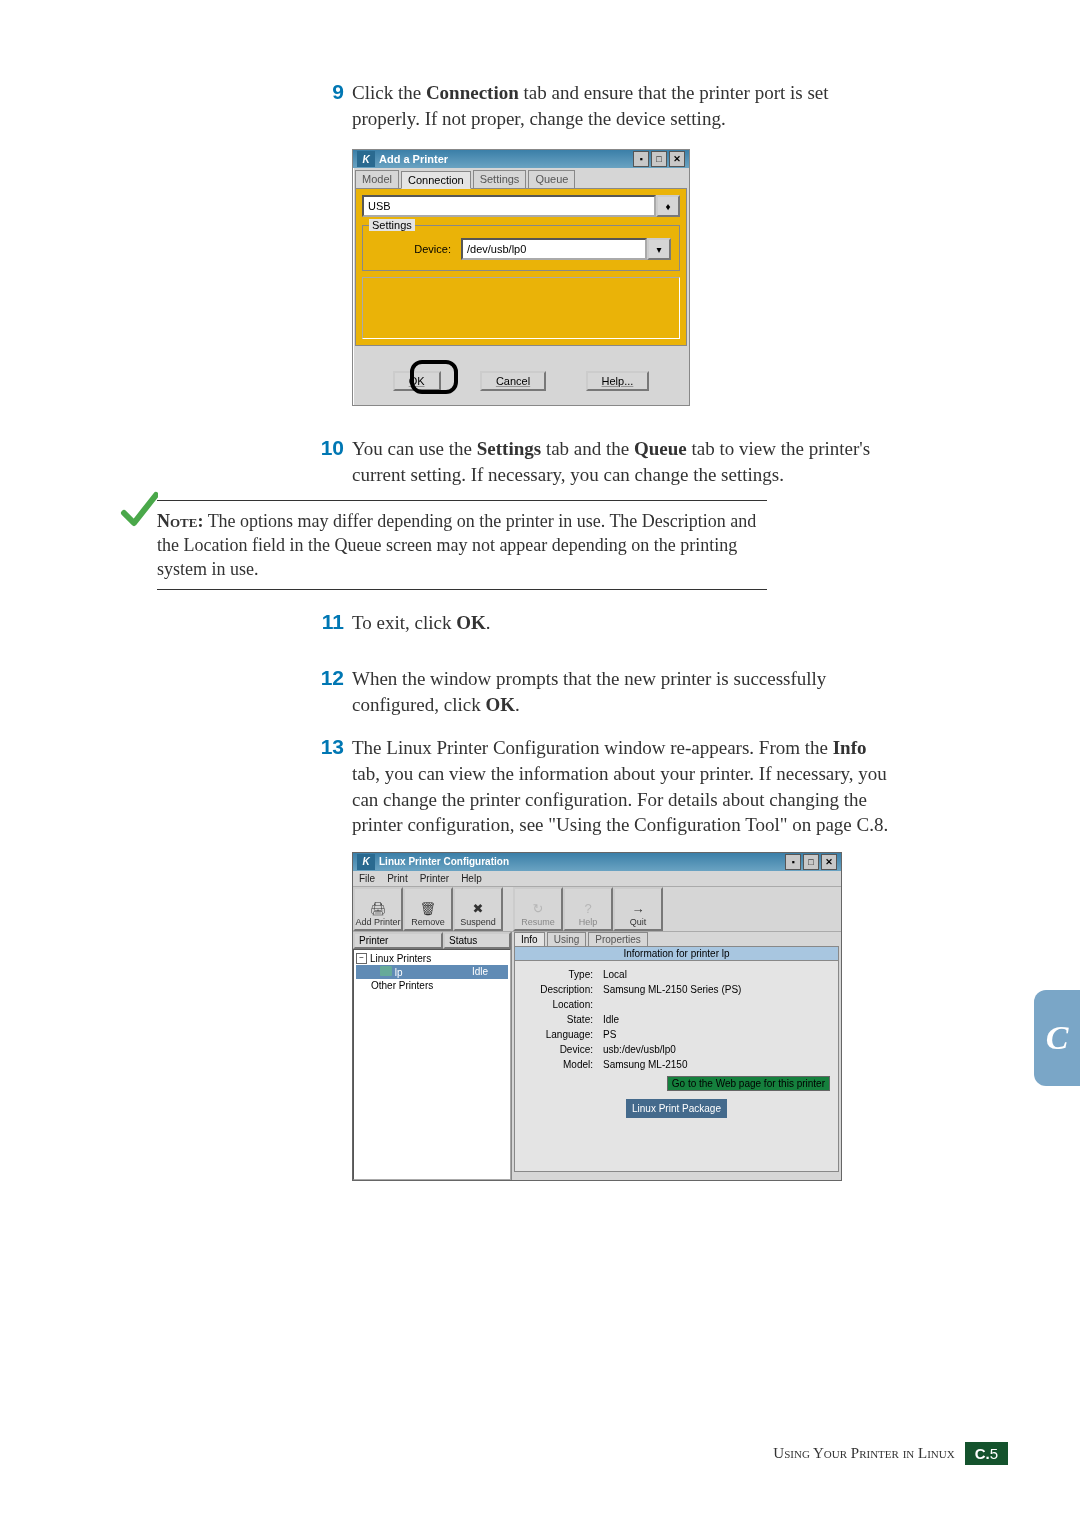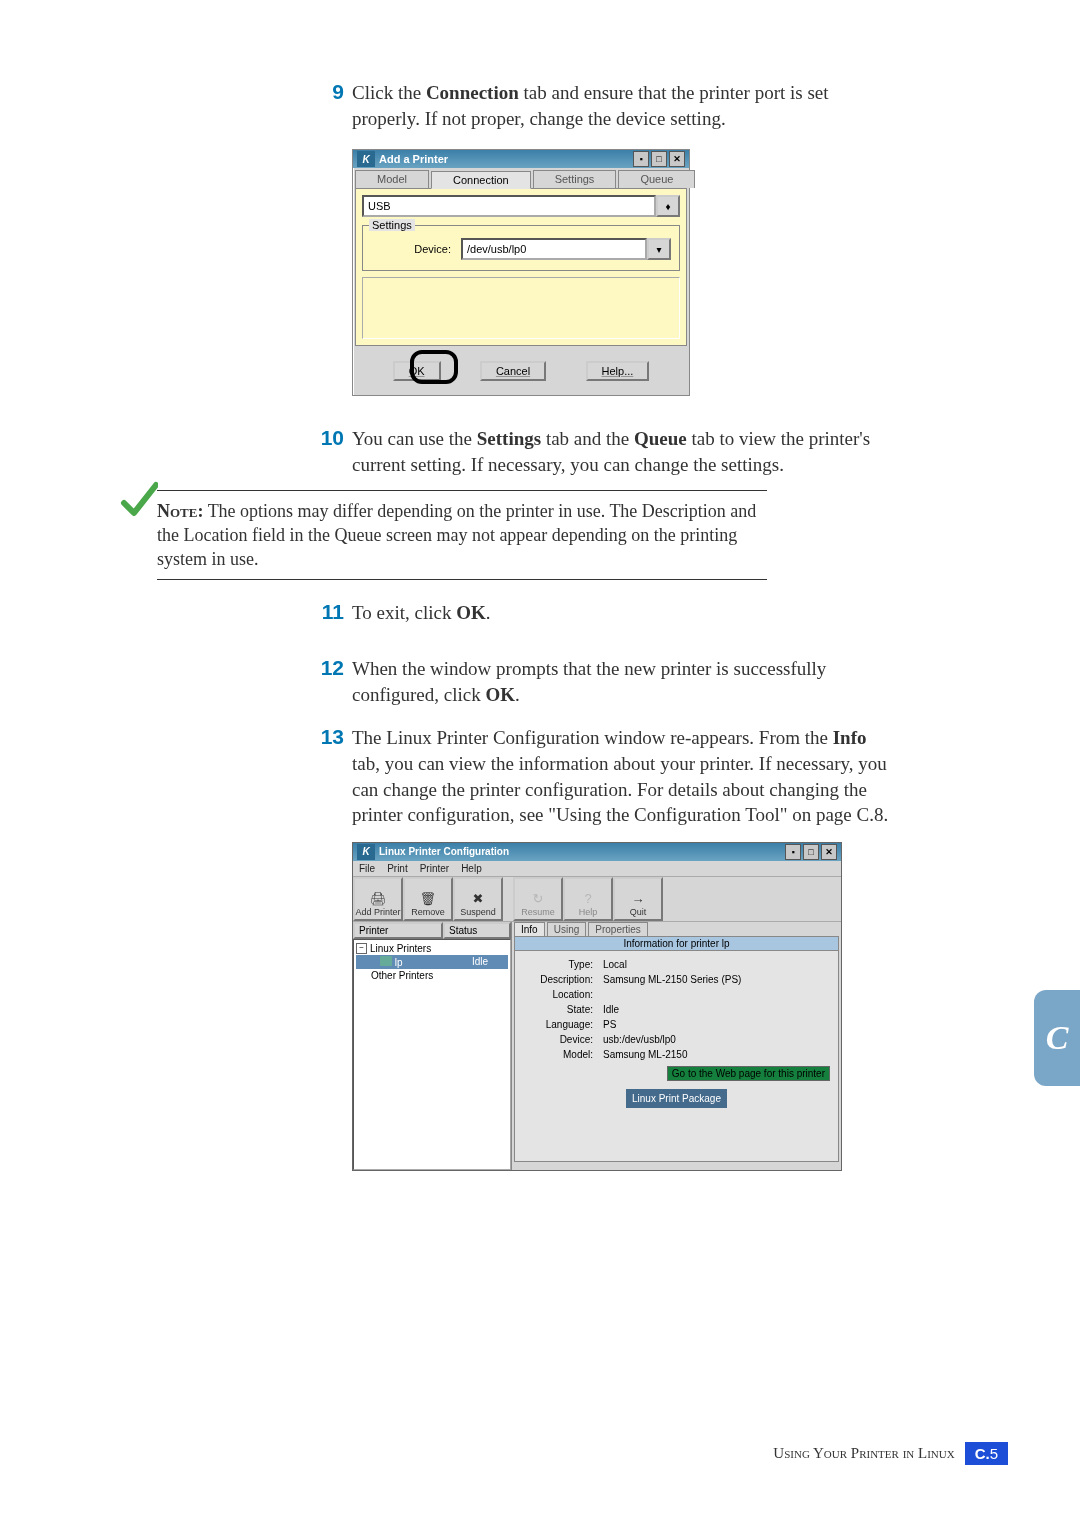--- a/index.html
+++ b/index.html
@@ -114,29 +114,29 @@
   }
   .tabrow {
     display: flex;
     padding-top: 2px;
     gap: 0;
   }
   .tab {
     background: #d6d6d6;
     border: 1px solid #888;
     border-bottom: none;
-    padding: 2px 21px;
+    padding: 2px 6px;
     margin-left: 2px;
     color: #555;
   }
   .tab.active { background: #e4e4e4; border-bottom: 1px solid #e4e4e4; color: #000; position: relative; top: 1px; }
   .tabbody {
     border: 1px solid #888;
-    margin: 0 2px 1px 2px;
-    background: #fef9c3;
+    margin: 0 2px 11px 2px;
+    background: #eab308;
     padding: 6px;
   }
   .combo {
     display: flex;
     width: 100%;
     height: 22px;
   }
   .combo-input {
     flex: 1;
     background: #fff;
@@ -324,21 +324,21 @@
   .footer {
     position: absolute;
     bottom: 58px;
     right: 72px;
     display: flex;
     align-items: center;
     gap: 10px;
     font-size: 15px;
   }
   .footer-box {
-    background: #1d4ed8;
+    background: #14532d;
     color: #fff;
     padding: 3px 10px;
     font-weight: bold;
     font-family: Arial, sans-serif;
   }
 </style>
 </head>
 <body>
 
 <div class="page">

